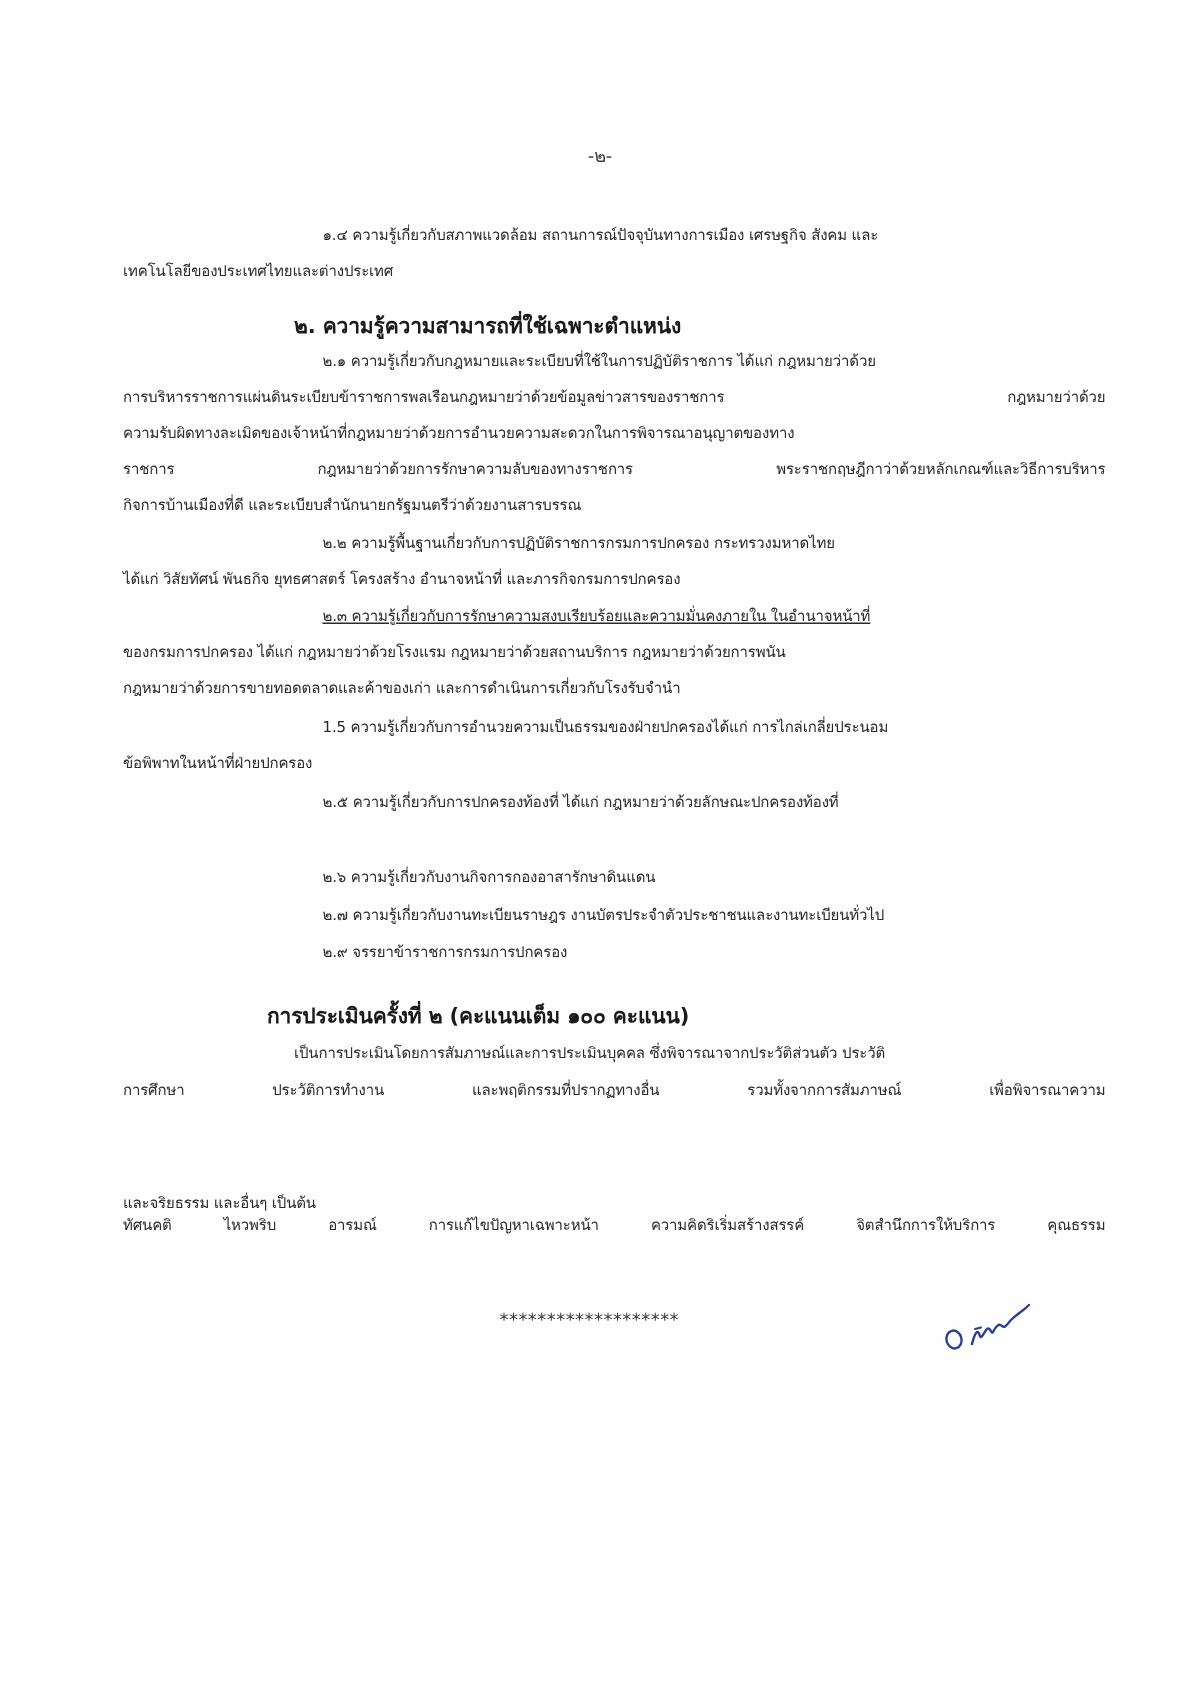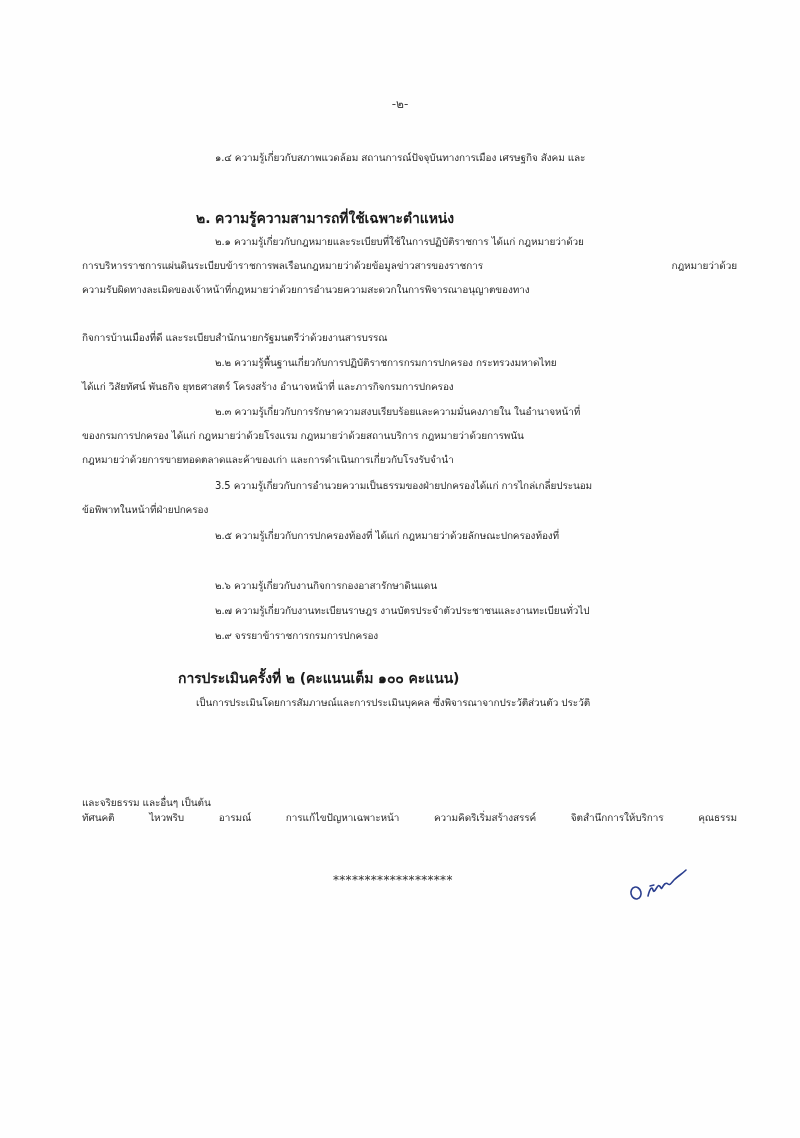--- a/index.html
+++ b/index.html
@@ -21,46 +21,49 @@
   .signature { position: absolute; left: 628px; top: 868px; width: 80px; height: 36px; }
 </style>
 </head>
 <body>
 
 <div class="page">
 
   <div class="line pagenum">-๒-</div>
 
   <div class="line" style="left:215px;top:146px;">๑.๔  ความรู้เกี่ยวกับสภาพแวดล้อม สถานการณ์ปัจจุบันทางการเมือง เศรษฐกิจ สังคม และ</div>
+  <div class="line plain" style="top:170px;">เทคโนโลยีของประเทศไทยและต่างประเทศ</div>
 
   <div class="line bold" style="left:196px;top:206px;">๒.  ความรู้ความสามารถที่ใช้เฉพาะตำแหน่ง</div>
 
   <div class="line" style="left:215px;top:230px;">๒.๑  ความรู้เกี่ยวกับกฎหมายและระเบียบที่ใช้ในการปฏิบัติราชการ ได้แก่ กฎหมายว่าด้วย</div>
   <div class="line just" style="top:254px;">การบริหารราชการแผ่นดินระเบียบข้าราชการพลเรือนกฎหมายว่าด้วยข้อมูลข่าวสารของราชการ กฎหมายว่าด้วย</div>
   <div class="line just" style="top:278px;">ความรับผิดทางละเมิดของเจ้าหน้าที่กฎหมายว่าด้วยการอำนวยความสะดวกในการพิจารณาอนุญาตของทาง</div>
+  <div class="line just" style="top:302px;">ราชการ กฎหมายว่าด้วยการรักษาความลับของทางราชการ พระราชกฤษฎีกาว่าด้วยหลักเกณฑ์และวิธีการบริหาร</div>
   <div class="line plain" style="top:326px;">กิจการบ้านเมืองที่ดี  และระเบียบสำนักนายกรัฐมนตรีว่าด้วยงานสารบรรณ</div>
 
   <div class="line" style="left:215px;top:351px;">๒.๒  ความรู้พื้นฐานเกี่ยวกับการปฏิบัติราชการกรมการปกครอง กระทรวงมหาดไทย</div>
   <div class="line plain" style="top:375px;">ได้แก่ วิสัยทัศน์ พันธกิจ  ยุทธศาสตร์ โครงสร้าง  อำนาจหน้าที่ และภารกิจกรมการปกครอง</div>
 
-  <div class="line" style="left:215px;top:400px;">๒.๓  ความรู้เกี่ยวกับการรักษาความสงบเรียบร้อยและความมั่นคงภายใน ในอำนาจหน้าที่</div>
+  <div class="line" style="left:215px;top:400px;text-decoration:underline;">๒.๓  ความรู้เกี่ยวกับการรักษาความสงบเรียบร้อยและความมั่นคงภายใน ในอำนาจหน้าที่</div>
   <div class="line plain" style="top:424px;">ของกรมการปกครอง ได้แก่  กฎหมายว่าด้วยโรงแรม  กฎหมายว่าด้วยสถานบริการ   กฎหมายว่าด้วยการพนัน</div>
   <div class="line plain" style="top:448px;">กฎหมายว่าด้วยการขายทอดตลาดและค้าของเก่า   และการดำเนินการเกี่ยวกับโรงรับจำนำ</div>
 
-  <div class="line" style="left:215px;top:474px;">3.5  ความรู้เกี่ยวกับการอำนวยความเป็นธรรมของฝ่ายปกครองได้แก่ การไกล่เกลี่ยประนอม</div>
+  <div class="line" style="left:215px;top:474px;">1.5  ความรู้เกี่ยวกับการอำนวยความเป็นธรรมของฝ่ายปกครองได้แก่ การไกล่เกลี่ยประนอม</div>
   <div class="line plain" style="top:498px;">ข้อพิพาทในหน้าที่ฝ่ายปกครอง</div>
 
   <div class="line" style="left:215px;top:524px;">๒.๕  ความรู้เกี่ยวกับการปกครองท้องที่ ได้แก่ กฎหมายว่าด้วยลักษณะปกครองท้องที่</div>
 
   <div class="line" style="left:215px;top:574px;">๒.๖  ความรู้เกี่ยวกับงานกิจการกองอาสารักษาดินแดน</div>
   <div class="line" style="left:215px;top:599px;">๒.๗  ความรู้เกี่ยวกับงานทะเบียนราษฎร งานบัตรประจำตัวประชาชนและงานทะเบียนทั่วไป</div>
   <div class="line" style="left:215px;top:624px;">๒.๙  จรรยาข้าราชการกรมการปกครอง</div>
 
   <div class="line bold" style="left:178px;top:666px;">การประเมินครั้งที่ ๒ (คะแนนเต็ม ๑๐๐ คะแนน)</div>
   <div class="line" style="left:196px;top:691px;">เป็นการประเมินโดยการสัมภาษณ์และการประเมินบุคคล ซึ่งพิจารณาจากประวัติส่วนตัว ประวัติ</div>
+  <div class="line just" style="top:716px;">การศึกษา ประวัติการทำงาน และพฤติกรรมที่ปรากฏทางอื่น รวมทั้งจากการสัมภาษณ์ เพื่อพิจารณาความ</div>
   <div class="line just" style="top:766px;margin-top:40px;">ทัศนคติ ไหวพริบ อารมณ์ การแก้ไขปัญหาเฉพาะหน้า ความคิดริเริ่มสร้างสรรค์ จิตสำนึกการให้บริการ คุณธรรม</div>
   <div class="line plain" style="top:791px;">และจริยธรรม และอื่นๆ เป็นต้น</div>
 
   <div class="line stars">*******************</div>
 
   <svg class="signature" viewBox="0 0 80 36">
     <ellipse cx="8" cy="25" rx="5" ry="6" fill="none" stroke="#2b3f8f" stroke-width="1.6" transform="rotate(-15 8 25)"></ellipse>
     <path d="M20 28 C22 20, 24 18, 25 22 C26 26, 28 20, 30 18 C32 16, 33 22, 34 20 C36 16, 38 14, 40 16 C42 18, 44 14, 46 12 C50 8, 54 6, 58 2" fill="none" stroke="#2b3f8f" stroke-width="1.6" stroke-linecap="round"></path>
     <path d="M22 18 L26 17" stroke="#2b3f8f" stroke-width="1.3" stroke-linecap="round"></path>
   </svg>

